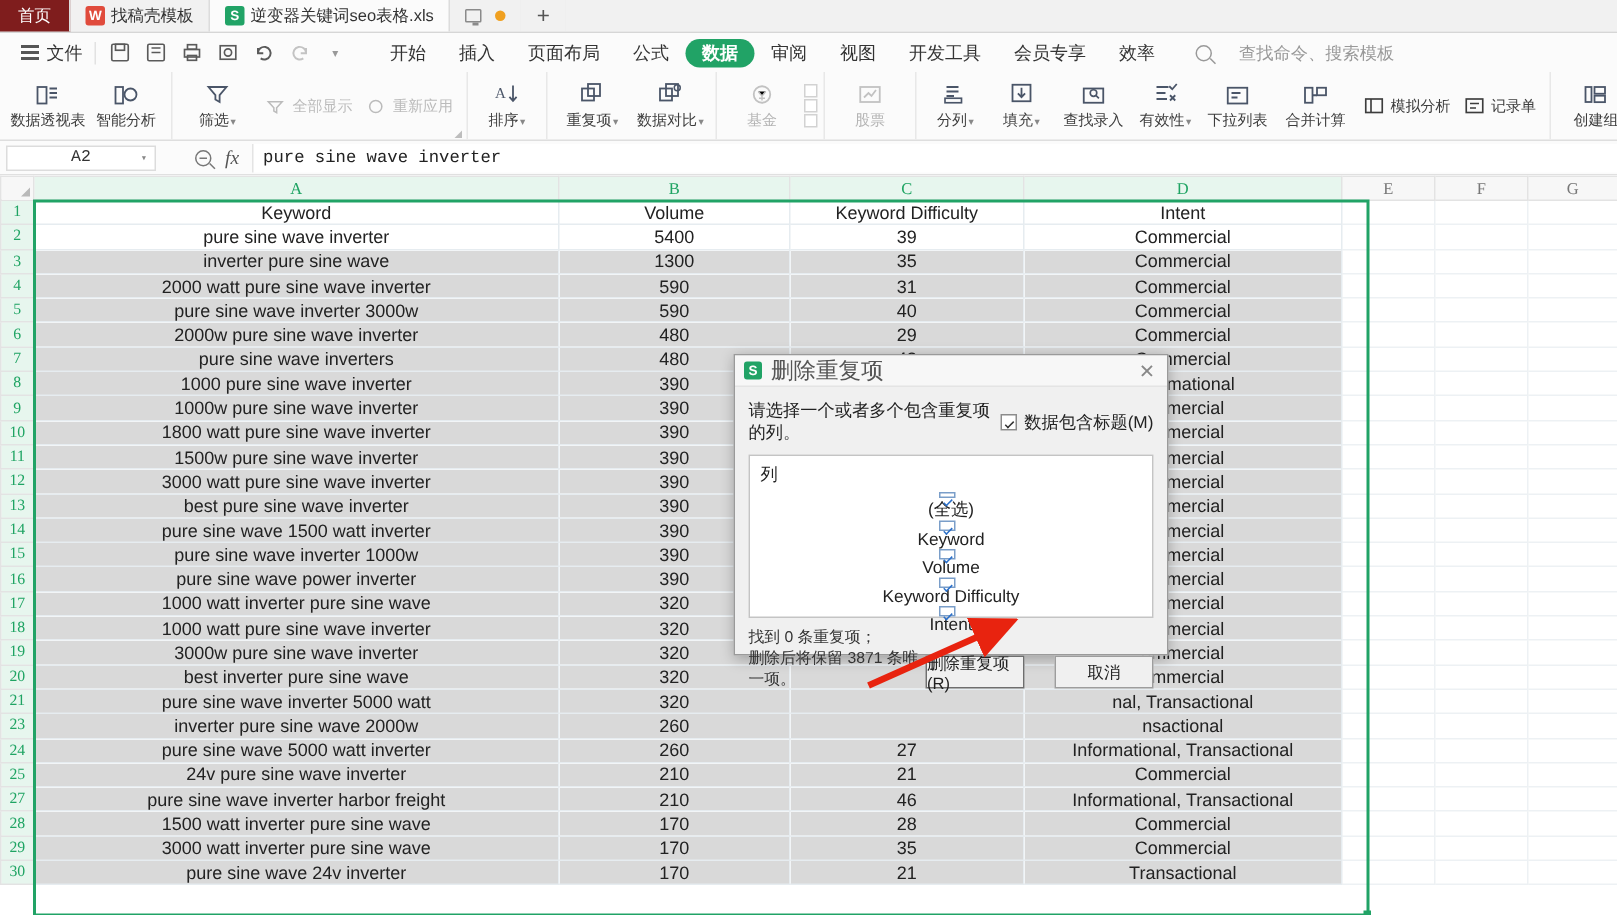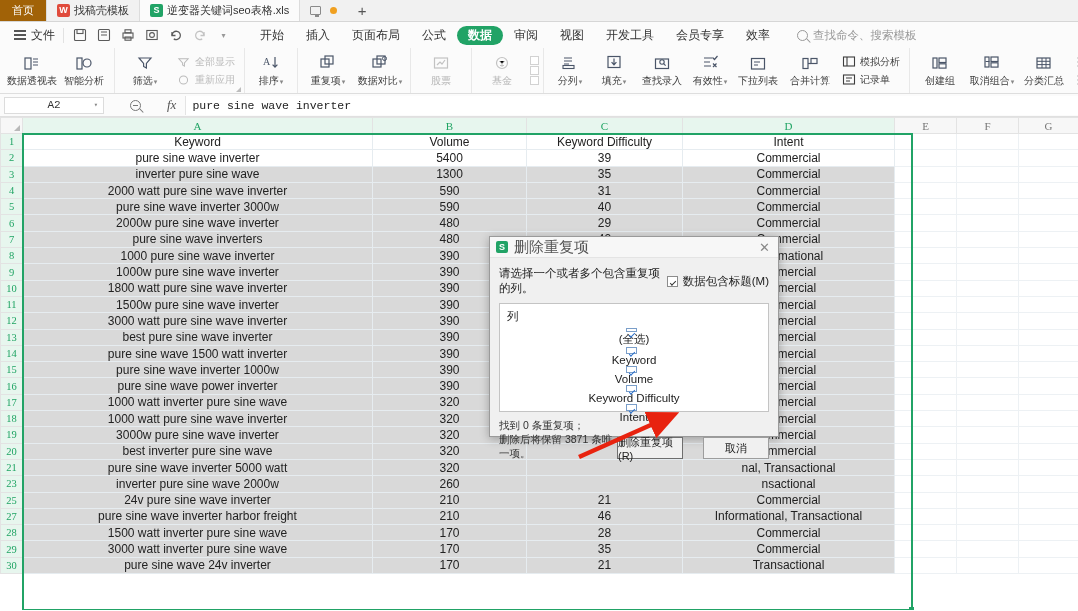--- a/index.html
+++ b/index.html
@@ -15,21 +15,21 @@
   
   .tabbar {
     height: 22px; background: #e8e8e8; display: flex; align-items: stretch;
     border-bottom: 1px solid #d6d6d6;
   }
   .tab {
     display: flex; align-items: center; gap: 4px;
     padding: 0 10px; font-size: 11px; color: #333;
     border-right: 1px solid #dcdcdc; position: relative; white-space: nowrap;
   }
-  .tab.home { background: #a16207; color: #fff; font-size: 11px; padding: 0 12px; }
+  .tab.home { background: #7f1d1d; color: #fff; font-size: 11px; padding: 0 12px; }
   .tab.sec { background: #f1f1f1; }
   .tab.active { background: #fbfbfb; }
   .tab .tico { width: 13px; height: 13px; border-radius: 2px; display:inline-block;
                font-size: 9px; line-height: 13px; text-align: center; color: #fff; font-weight: bold; }
   .tico.red { background: #e04b3c; }
   .tico.green { background: #21a366; }
   .tabtools { display: flex; align-items: center; gap: 9px; padding: 0 10px; background:#f1f1f1; }
   .tabtools .mon { width: 11px; height: 9px; border: 1.3px solid #8a8a8a; border-radius: 1px; position: relative; }
   .tabtools .mon:after { content:""; position:absolute; left:3.5px; bottom:-3px; width:4px; height:2px; background:#8a8a8a; }
   .tabtools .dot { width: 7px; height: 7px; border-radius: 50%; background: #f0a020; }
@@ -44,59 +44,59 @@
   .mfile { display:flex; align-items:center; gap:5px; padding: 0 8px; }
   .hamburger { display:inline-block; width:12px; }
   .hamburger i { display:block; height:1.5px; background:#555; margin:2.5px 0; }
   .qabar { display: flex; align-items: center; gap: 9px; padding: 0 8px;
            border-left: 1px solid #e2e2e2; }
   .qa { width: 15px; height: 15px; color: #5a5a5a; display:flex;align-items:center;justify-content:center; }
   .qa svg { display:block; }
   .menuitems { display:flex; align-items:flex-end; gap: 0; padding-left: 10px; }
   .mi { padding: 1px 11px; font-size: 12px; color: #333; border-radius: 11px; line-height:17px;}
   .mi.active { background: #21a366; color: #fff; font-weight: bold; }
-  .msearch { display:flex; align-items:center; gap:5px; margin-left: 16px; color:#999; font-size:11.5px; }
+  .msearch { display:flex; align-items:center; gap:18px; margin-left: 16px; color:#999; font-size:11.5px; }
   .msearch .mag { width:11px;height:11px;border:1.4px solid #999;border-radius:50%;position:relative;display:inline-block;}
   .msearch .mag:after{content:"";position:absolute;right:-3px;bottom:-2px;width:4.5px;height:1.4px;background:#999;transform:rotate(45deg);}
 
   
   .ribbon {
     height: 46px; background: #fbfbfb; display: flex; align-items: stretch;
     border-bottom: 1px solid #dedede; padding-left: 2px; overflow: hidden;
   }
   .rgroup { display: flex; align-items: stretch; padding: 0 4px; position: relative; }
   .rgroup + .rgroup { border-left: 1px solid #e8e8e8; }
   .rbtn {
     width: 52px; display: flex; flex-direction: column; align-items: center;
     justify-content: center; gap: 2px; font-size: 10px; color: #3d3d3d; text-align:center;
     padding: 2px 0;
   }
   .rbtn.narrow { width: 44px; }
   .rbtn .ic { height: 19px; display:flex;align-items:center;justify-content:center; color:#4a5568; }
   .rbtn .lb { white-space: nowrap; line-height: 12px; }
   .rbtn.dim { color: #b4b4b4; }
   .rbtn.dim .ic { color: #c2c2c2; }
-  .rstack { display:flex; flex-direction: column; justify-content: center; padding: 3px 2px; gap: 2px; }
+  .rstack { display:flex; flex-direction: row; justify-content: center; padding: 3px 2px; gap: 2px; }
   .rrow { display:flex; align-items:center; gap: 4px; font-size: 10px; color:#3d3d3d; padding: 1px 3px; white-space: nowrap; }
   .rrow.dim { color: #bbb; }
   .rrow .ic { width:15px;height:14px;display:flex;align-items:center;justify-content:center;}
   .caret { font-size: 7px; color: #888; margin-left:1px; }
   .glaunch { position:absolute; right:3px; bottom:1px; width:0;height:0;
              border-left:5px solid transparent; border-bottom:5px solid #bdbdbd; }
   .spin { display:flex;flex-direction:column;justify-content:center;gap:1px; margin-left:2px;}
   .spin b { width:9px;height:9px;border:1px solid #d2d2d2;background:#fff; }
 
   
   .fbar { height: 23px; background: #fbfbfb; display:flex; align-items:center;
           border-bottom: 1px solid #e0e0e0; font-size: 11.5px; }
   .namebox { width: 100px; height: 17px; margin-left: 4px; background:#fff;
              border:1px solid #dcdcdc; display:flex; align-items:center; justify-content:center;
              position: relative; font-family: "Liberation Mono", monospace; font-size: 11px; color:#333; }
   .namebox .nc { position:absolute; right:5px; font-size:7px; color:#888; }
-  .fbtns { display:flex; align-items:center; gap:26px; padding: 0 9px 0 26px; color:#666;justify-content:flex-end; }
+  .fbtns { display:flex; align-items:center; gap:9px; padding: 0 9px 0 26px; color:#666;justify-content:flex-end; }
   .fbtns .fz { width:11px;height:11px;border:1.3px solid #777;border-radius:50%;position:relative;}
   .fbtns .fz:after{content:"";position:absolute;right:-3px;bottom:-2px;width:4.5px;height:1.3px;background:#777;transform:rotate(45deg);}
   .fbtns .fz:before{content:"";position:absolute;left:2px;top:4px;width:5px;height:1.2px;background:#777;}
   .fx { font-style: italic; font-family: "Liberation Serif", serif; font-size: 13px; color:#555; }
   .finput { flex:1; height:19px; background:#fff; border-left:1px solid #e4e4e4;
             display:flex;align-items:center; padding-left:6px;
             font-family:"Liberation Mono", monospace; font-size:11.5px; color:#222; }
 
   
   .gridwrap { position: relative; height: 493px; overflow: hidden; background:#fff; }
@@ -336,43 +336,43 @@
             </svg>
           </span>
       <span class="lb"><span>数据对比</span><span class="caret">▾</span></span>
     </div>
   </div>
 
   <div class="rgroup">
     <div class="rbtn dim">
       <span class="ic">
             <svg width="18" height="18" viewBox="0 0 18 18">
-              <rect x="2.5" y="3" width="13" height="10" fill="none" stroke="currentColor" stroke-width="1.2"></rect>
-              <path d="M5 10l3-3 2 2 3-4" fill="none" stroke="currentColor" stroke-width="1.2"></path>
-            </svg>
-          </span>
-      <span class="lb">股票</span>
-    </div>
-  </div>
-
-  <div class="rgroup">
-    <div class="rbtn dim">
-      <span class="ic">
-            <svg width="18" height="18" viewBox="0 0 18 18">
               <circle cx="9" cy="8" r="5.5" fill="none" stroke="currentColor" stroke-width="1.2"></circle>
               <path d="M6.5 6l2.5 3 2.5-3M9 9v3M7 10.5h4" stroke="currentColor" stroke-width="1"></path>
             </svg>
           </span>
       <span class="lb">基金</span>
     </div>
     <div class="spin">
           <b></b>
           <b></b>
           <b></b>
         </div>
+  </div>
+
+  <div class="rgroup">
+    <div class="rbtn dim">
+      <span class="ic">
+            <svg width="18" height="18" viewBox="0 0 18 18">
+              <rect x="2.5" y="3" width="13" height="10" fill="none" stroke="currentColor" stroke-width="1.2"></rect>
+              <path d="M5 10l3-3 2 2 3-4" fill="none" stroke="currentColor" stroke-width="1.2"></path>
+            </svg>
+          </span>
+      <span class="lb">股票</span>
+    </div>
   </div>
 
   <div class="rgroup">
     <div class="rbtn narrow">
       <span class="ic">
             <svg width="18" height="18" viewBox="0 0 18 18">
               <path d="M3 4h8M3 7h8M3 10h5" stroke="currentColor" stroke-width="1.2"></path>
               <rect x="2" y="11.5" width="11" height="3" fill="none" stroke="currentColor" stroke-width="1.1"></rect>
             </svg>
           </span>
@@ -753,20 +753,30 @@
             <td class="rowhdr sel">23</td>
             <td class="cell shaded">inverter pure sine wave 2000w</td>
             <td class="cell shaded">260</td>
             <td class="cell shaded"></td>
             <td class="cell shaded">nsactional</td>
             <td class="cell blank"></td>
             <td class="cell blank"></td>
             <td class="cell blank"></td>
           </tr>
           <tr>
+            <td class="rowhdr sel">24</td>
+            <td class="cell shaded">pure sine wave 5000 watt inverter</td>
+            <td class="cell shaded">260</td>
+            <td class="cell shaded">27</td>
+            <td class="cell shaded">Informational, Transactional</td>
+            <td class="cell blank"></td>
+            <td class="cell blank"></td>
+            <td class="cell blank"></td>
+          </tr>
+          <tr>
             <td class="rowhdr sel">25</td>
             <td class="cell shaded">24v pure sine wave inverter</td>
             <td class="cell shaded">210</td>
             <td class="cell shaded">21</td>
             <td class="cell shaded">Commercial</td>
             <td class="cell blank"></td>
             <td class="cell blank"></td>
             <td class="cell blank"></td>
           </tr>
           <tr>

